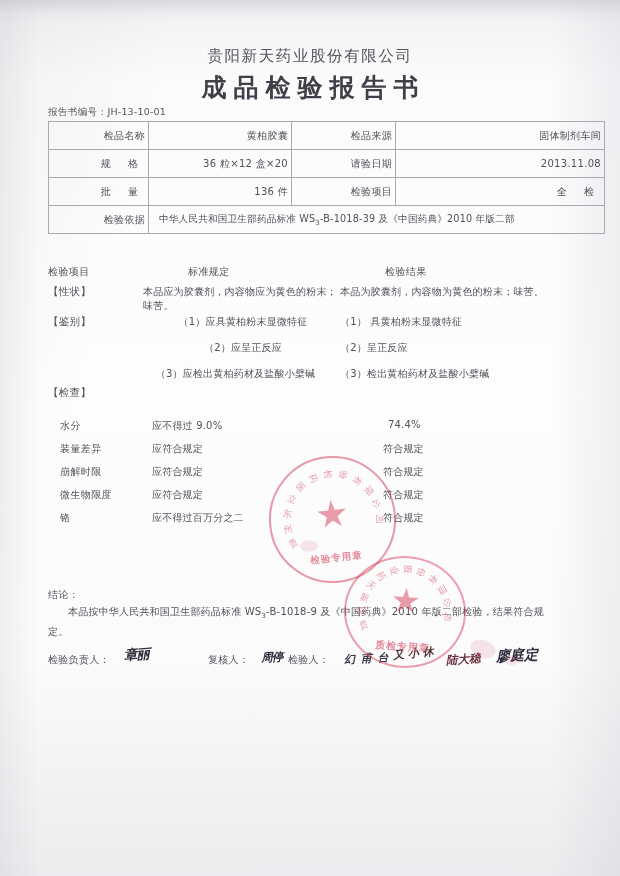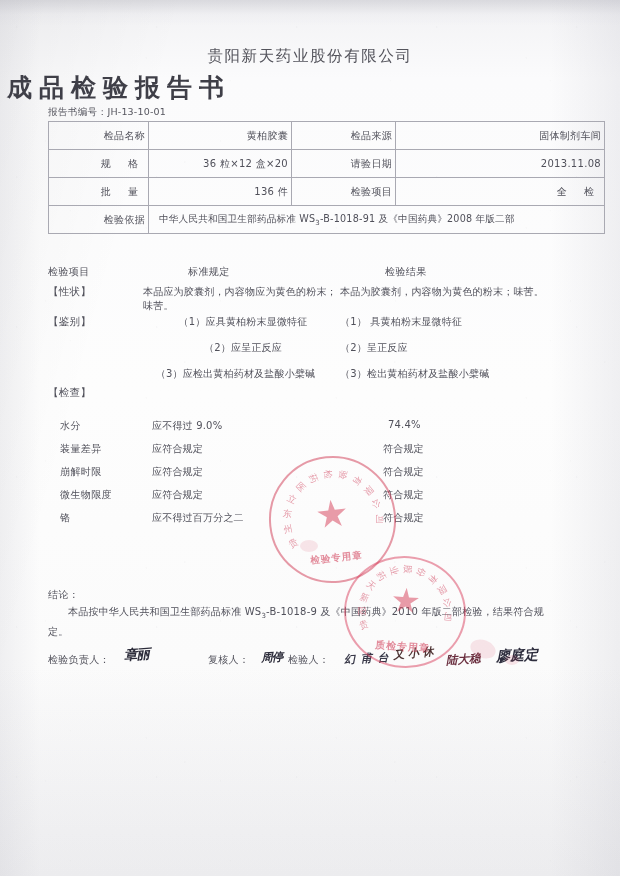--- a/index.html
+++ b/index.html
@@ -76,20 +76,21 @@
     text-align: center;
     font-family: "DejaVu Serif", "Liberation Serif", serif;
     font-size: 15.5px;
     letter-spacing: 1.6px;
     color: #54545c;
   }
   #doc-title {
     position: absolute;
     left: 0; top: 71px;
     width: 620px;
+    text-align: center;
     font-family: "DejaVu Serif", "Liberation Serif", serif;
     font-size: 25px;
     font-weight: bold;
     letter-spacing: 7px;
     color: #3f3f48;
     text-indent: 7px;
   }
   #report-no {
     position: absolute;
     left: 48px; top: 106px;
@@ -309,21 +310,21 @@
     </tr>
     <tr>
       <td class="col-a lbl-sp">批 量</td>
       <td class="col-b">136 件</td>
       <td class="col-c">检验项目</td>
       <td class="col-d lbl-sp">全 检</td>
     </tr>
     <tr>
       <td class="col-a">检验依据</td>
       <td class="basis-cell" colspan="3">
-        <span>中华人民共和国卫生部药品标准 WS</span><sub>3</sub><span>-B-1018-91 及《中国药典》2008 年版二部</span>
+        <span>中华人民共和国卫生部药品标准 WS</span><sub>3</sub><span>-B-1018-39 及《中国药典》2010 年版二部</span>
       </td>
     </tr>
   </tbody>
     </table>
 
   <div id="test-section">
     <div class="sec-headers">
       <span class="h-item">检验项目</span>
       <span class="h-std">标准规定</span>
       <span class="h-res">检验结果</span>

